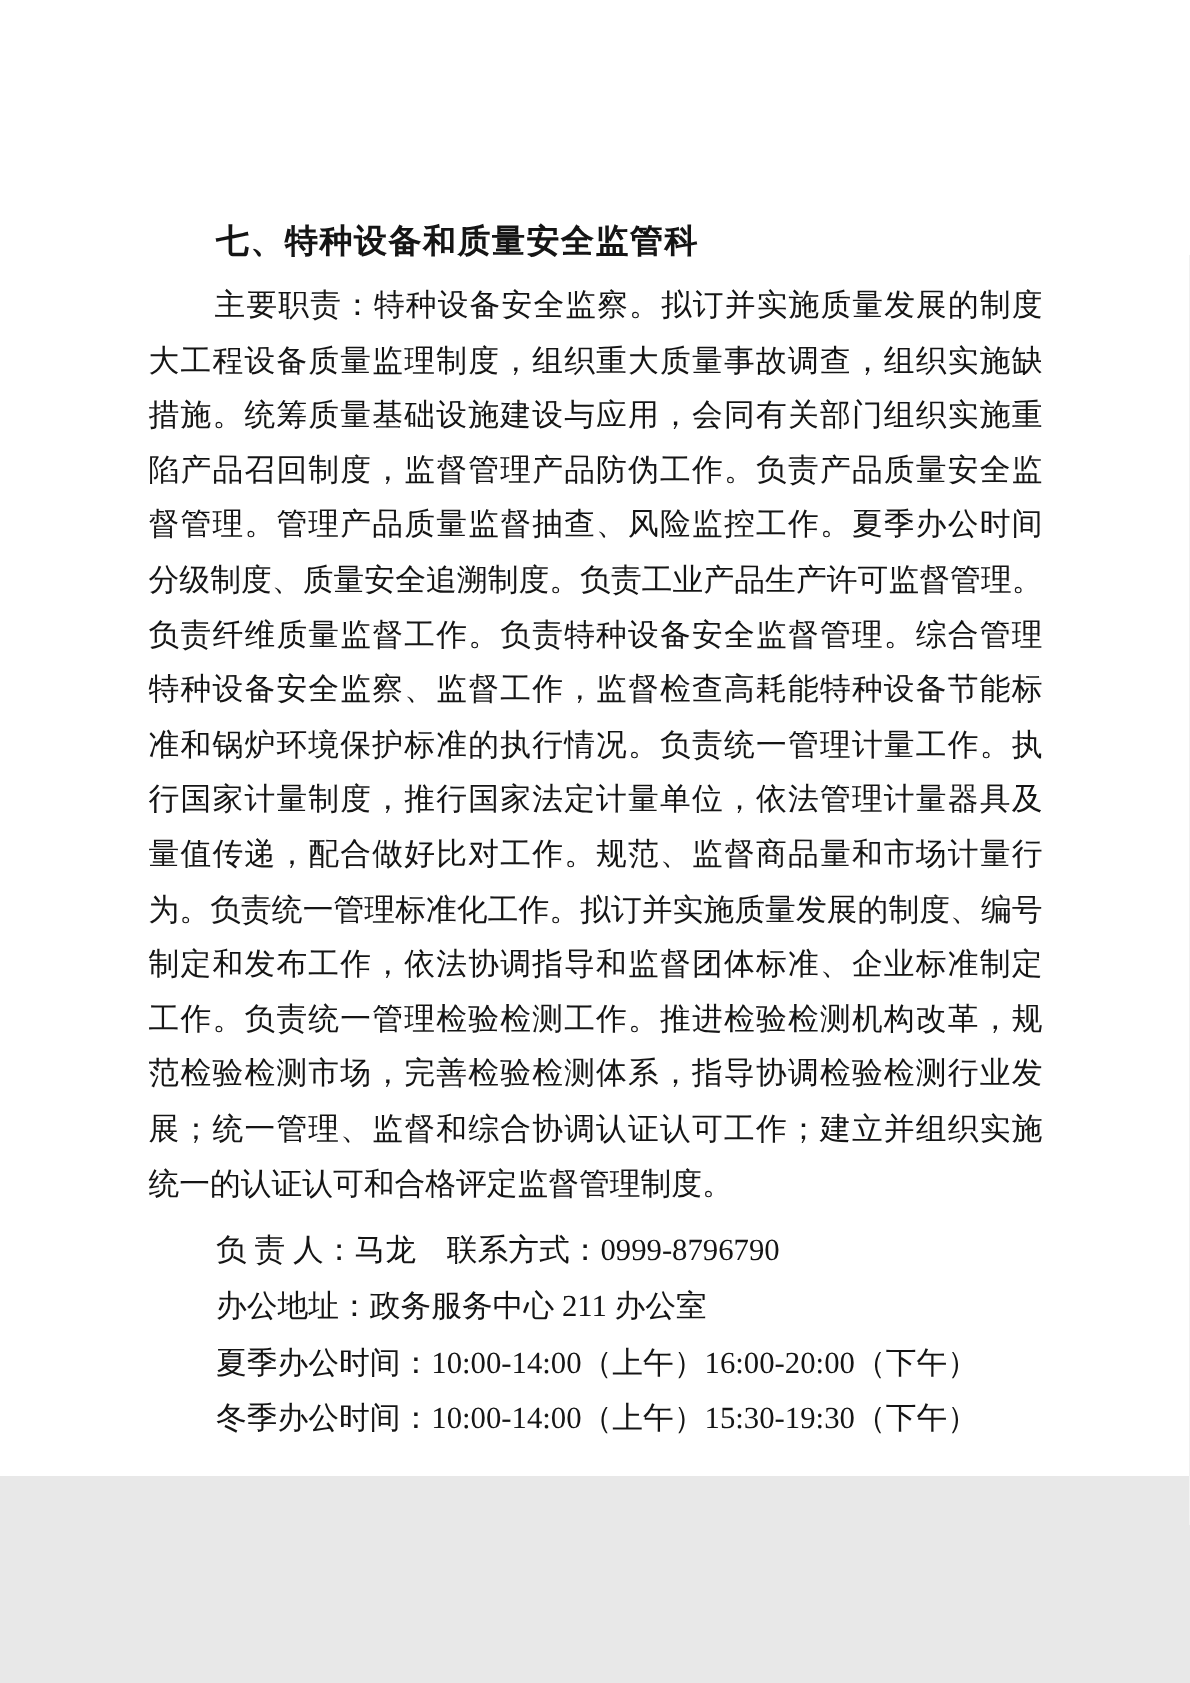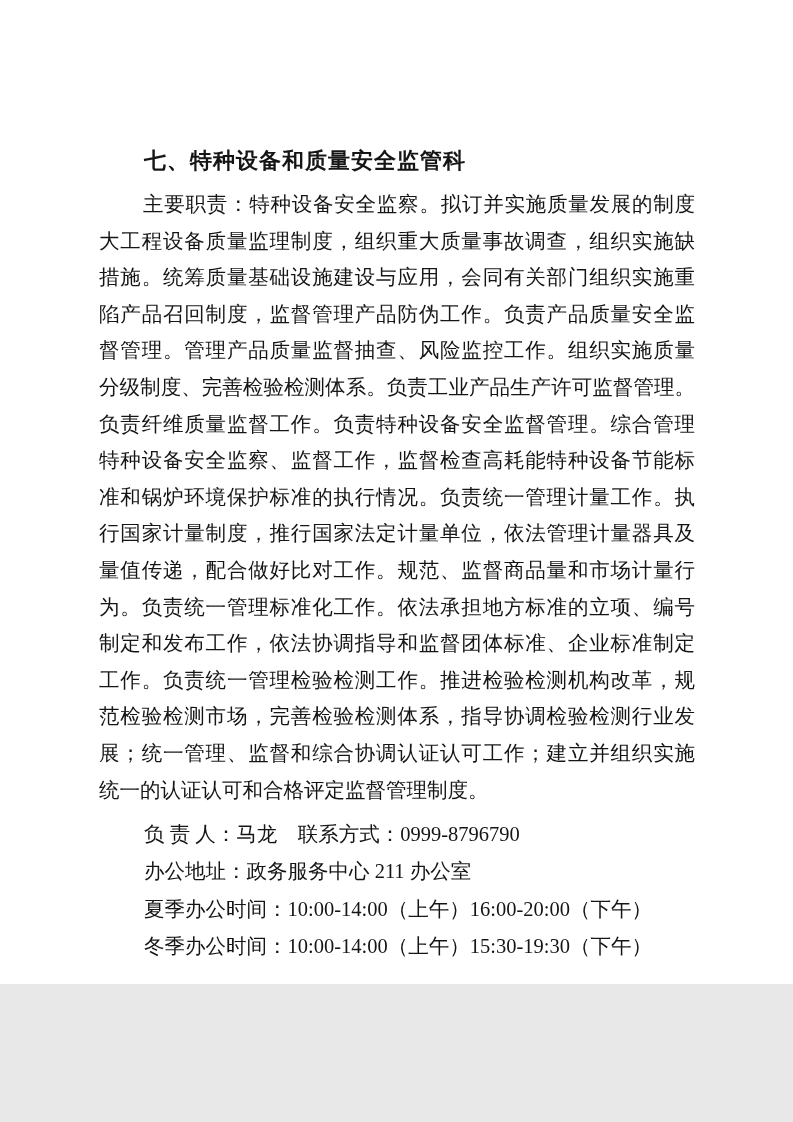--- a/index.html
+++ b/index.html
@@ -64,28 +64,28 @@
 <div class="page">
   <div class="content">
 
     <h1 class="section-title">七、特种设备和质量安全监管科</h1>
 
     <div>
       <div class="para-line first">主要职责：特种设备安全监察。拟订并实施质量发展的制度</div>
       <div class="para-line">大工程设备质量监理制度，组织重大质量事故调查，组织实施缺</div>
       <div class="para-line">措施。统筹质量基础设施建设与应用，会同有关部门组织实施重</div>
       <div class="para-line">陷产品召回制度，监督管理产品防伪工作。负责产品质量安全监</div>
-      <div class="para-line">督管理。管理产品质量监督抽查、风险监控工作。组织实施质量</div>
-      <div class="para-line">分级制度、完善检验检测体系。负责工业产品生产许可监督管理。</div>
+      <div class="para-line">督管理。管理产品质量监督抽查、风险监控工作。夏季办公时间</div>
+      <div class="para-line">分级制度、质量安全追溯制度。负责工业产品生产许可监督管理。</div>
       <div class="para-line">负责纤维质量监督工作。负责特种设备安全监督管理。综合管理</div>
       <div class="para-line">特种设备安全监察、监督工作，监督检查高耗能特种设备节能标</div>
       <div class="para-line">准和锅炉环境保护标准的执行情况。负责统一管理计量工作。执</div>
       <div class="para-line">行国家计量制度，推行国家法定计量单位，依法管理计量器具及</div>
       <div class="para-line">量值传递，配合做好比对工作。规范、监督商品量和市场计量行</div>
-      <div class="para-line">为。负责统一管理标准化工作。依法承担地方标准的立项、编号</div>
+      <div class="para-line">为。负责统一管理标准化工作。拟订并实施质量发展的制度、编号</div>
       <div class="para-line">制定和发布工作，依法协调指导和监督团体标准、企业标准制定</div>
       <div class="para-line">工作。负责统一管理检验检测工作。推进检验检测机构改革，规</div>
       <div class="para-line">范检验检测市场，完善检验检测体系，指导协调检验检测行业发</div>
       <div class="para-line">展；统一管理、监督和综合协调认证认可工作；建立并组织实施</div>
       <div class="para-line last">统一的认证认可和合格评定监督管理制度。</div>
     </div>
 
     <div class="info-block">
       <div class="info-line">负 责 人：马龙　联系方式：0999-8796790</div>
       <div class="info-line">办公地址：政务服务中心 211 办公室</div>

